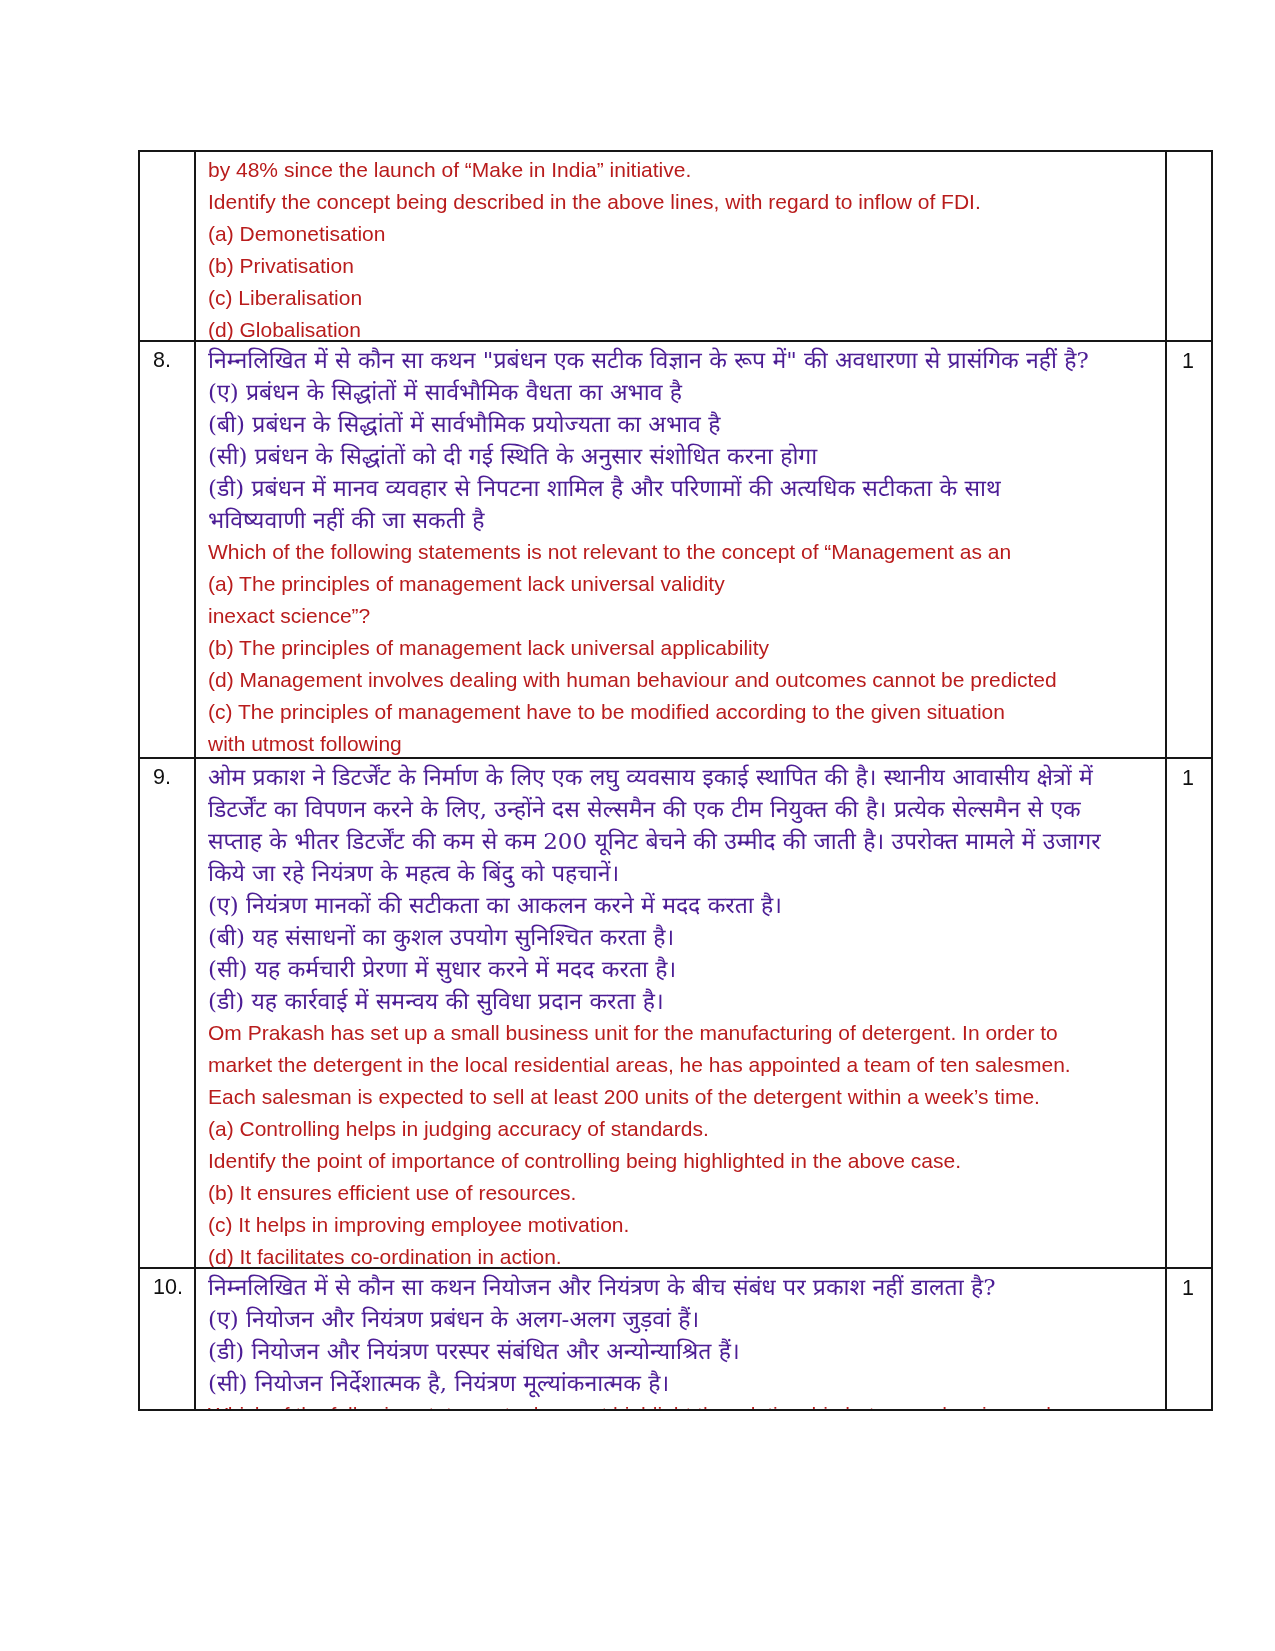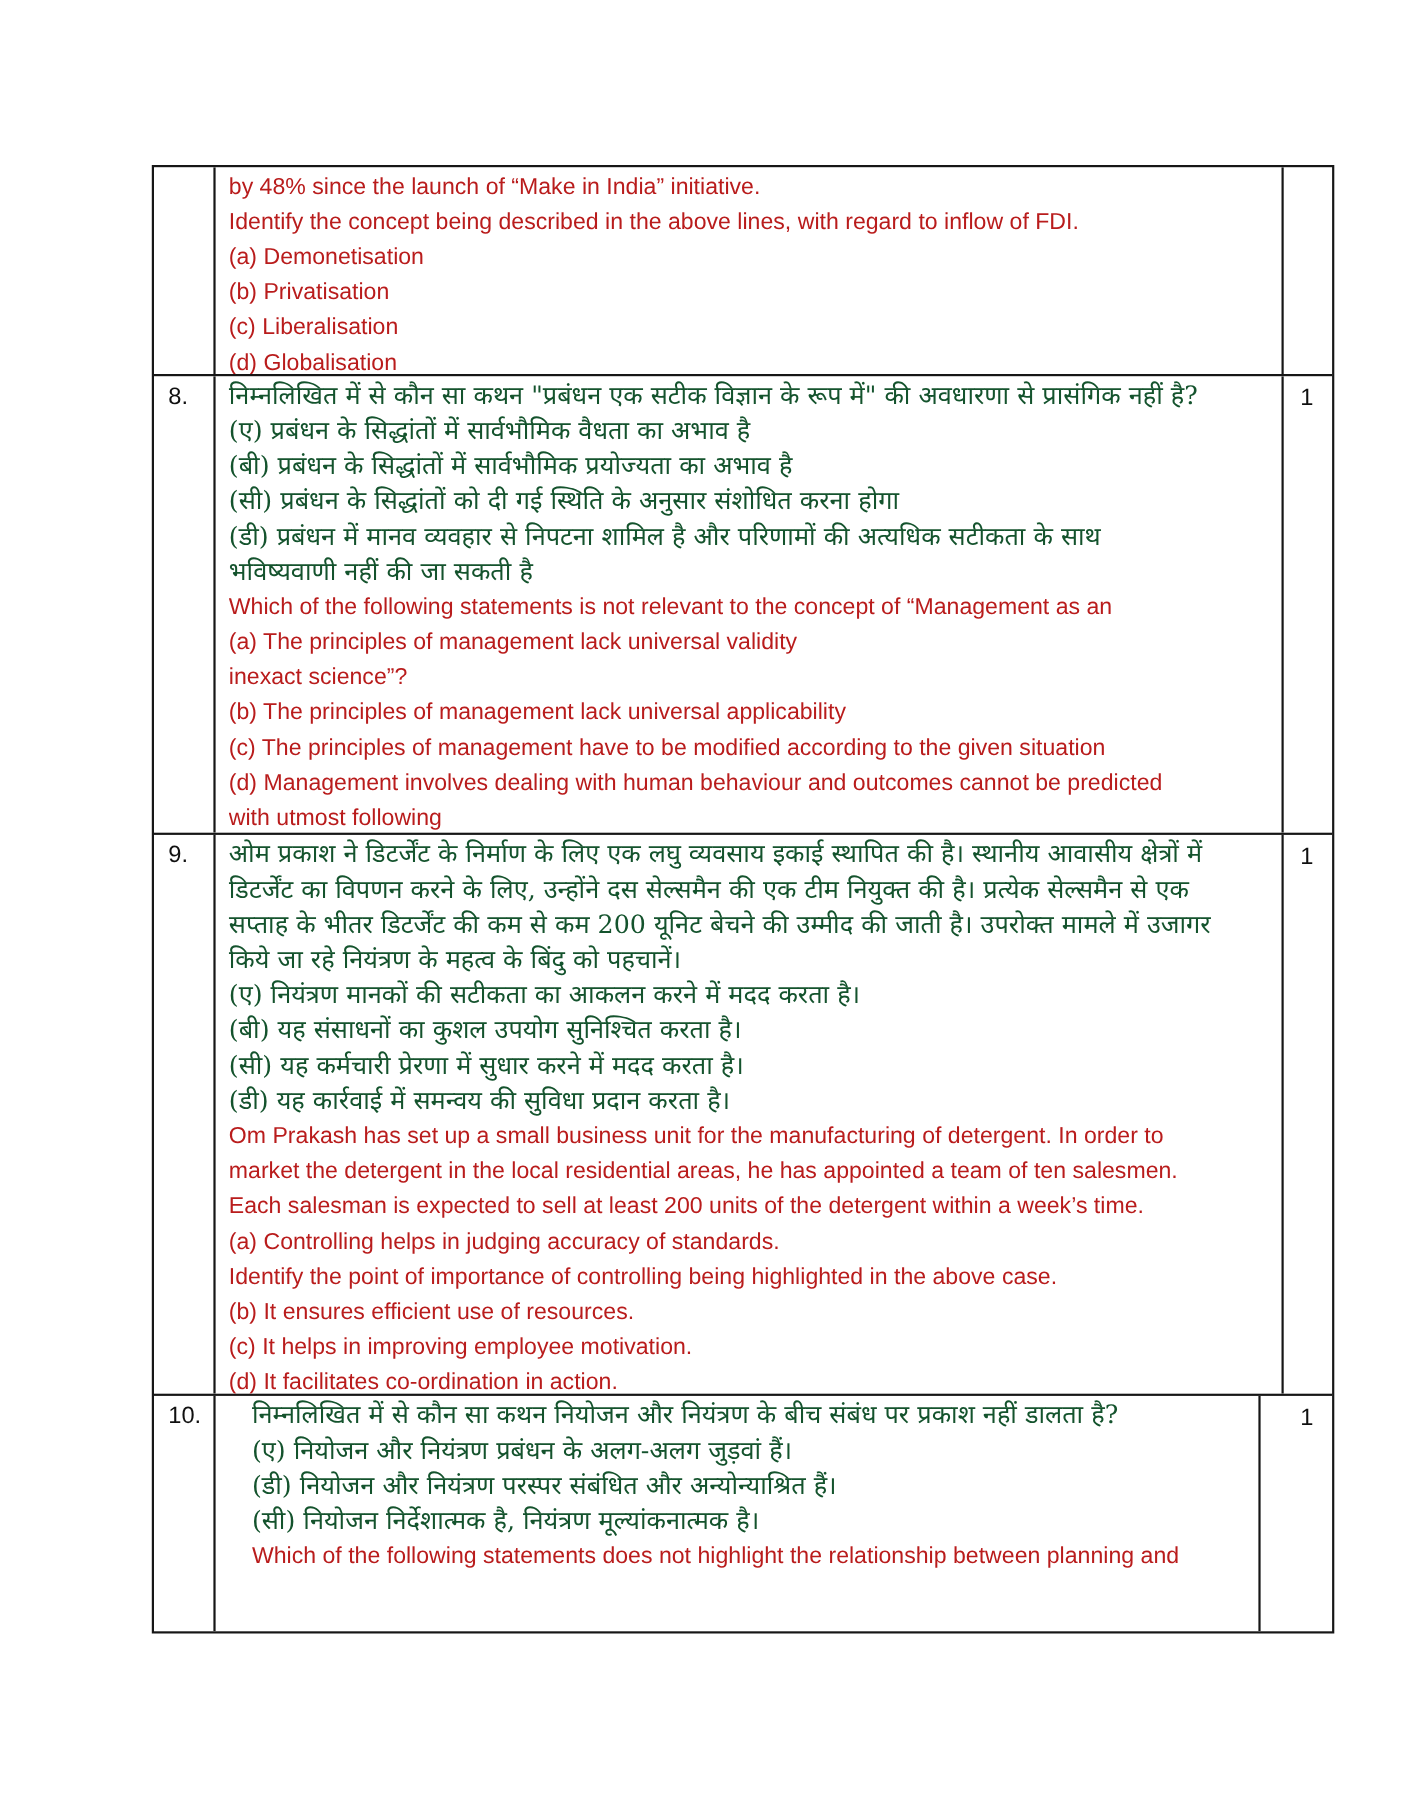--- a/index.html
+++ b/index.html
@@ -26,21 +26,21 @@
     display: flex;
     box-sizing: border-box;
     overflow: hidden;
   }
   .q-row + .q-row {
     border-top: 2px solid #161616;
   }
   .row-a { height: 188px; }
   .row-b { height: 417px; }
   .row-c { height: 510px; }
-  .row-d { height: 216px; gap: 21px; }
+  .row-d { height: 142px; }
   .num-cell {
     width: 56px;
     flex: 0 0 56px;
     border-right: 2px solid #161616;
     box-sizing: border-box;
     padding: 3px 2px 0 13px;
     font-size: 21.5px;
     line-height: 31px;
     color: #101010;
     overflow: hidden;
@@ -63,21 +63,21 @@
     overflow: hidden;
   }
   .line {
     white-space: nowrap;
     overflow: hidden;
   }
   .hi {
     font-family: "DejaVu Serif", serif;
     font-size: 23px;
     line-height: 32px;
-    color: #14532d;
+    color: #4c1d95;
   }
   .en {
     font-family: "Liberation Sans", sans-serif;
     font-size: 21px;
     line-height: 32px;
     color: #b91c1c;
   }
 </style>
 </head>
 <body>
@@ -108,22 +108,22 @@
           <div class="line hi">(बी) प्रबंधन के सिद्धांतों में सार्वभौमिक प्रयोज्यता का अभाव है</div>
           <div class="line hi">(सी) प्रबंधन के सिद्धांतों को दी गई स्थिति के अनुसार संशोधित करना होगा</div>
           <div class="line hi">(डी) प्रबंधन में मानव व्यवहार से निपटना शामिल है और परिणामों की अत्यधिक सटीकता के साथ</div>
           <div class="line hi">भविष्यवाणी नहीं की जा सकती है</div>
         </div>
       <div>
           <div class="line en">Which of the following statements is not relevant to the concept of “Management as an</div>
           <div class="line en">(a) The principles of management lack universal validity</div>
           <div class="line en">inexact science”?</div>
           <div class="line en">(b) The principles of management lack universal applicability</div>
+          <div class="line en">(d) Management involves dealing with human behaviour and outcomes cannot be predicted</div>
           <div class="line en">(c) The principles of management have to be modified according to the given situation</div>
-          <div class="line en">(d) Management involves dealing with human behaviour and outcomes cannot be predicted</div>
           <div class="line en">with utmost following</div>
         </div>
     </div>
     <div class="marks-cell">1</div>
   </div>
 
   <div class="q-row row-c">
     <div class="num-cell">9.</div>
     <div class="body-cell">
       <div>

